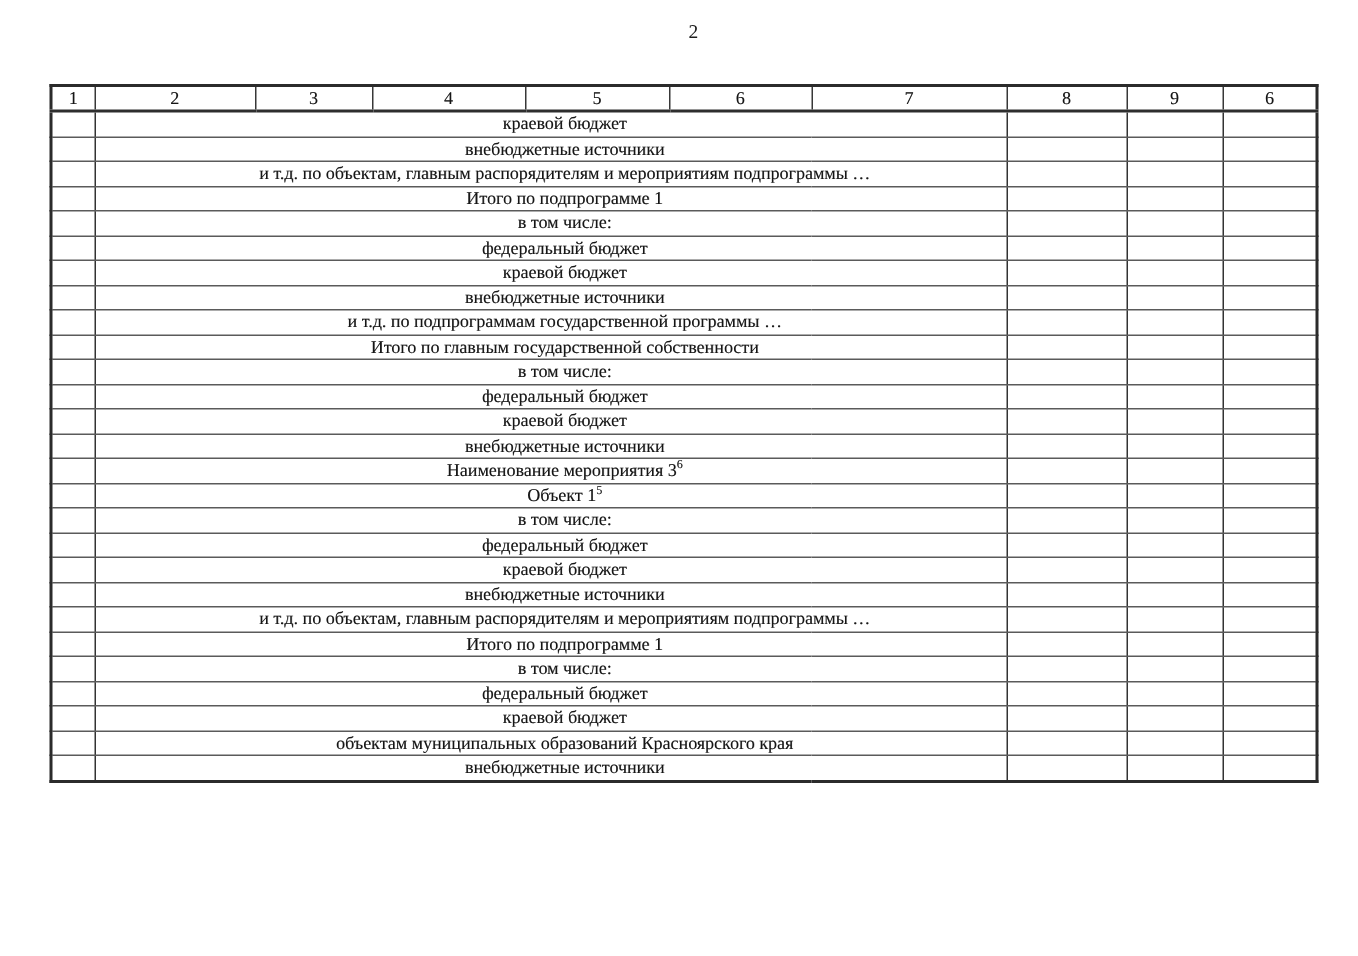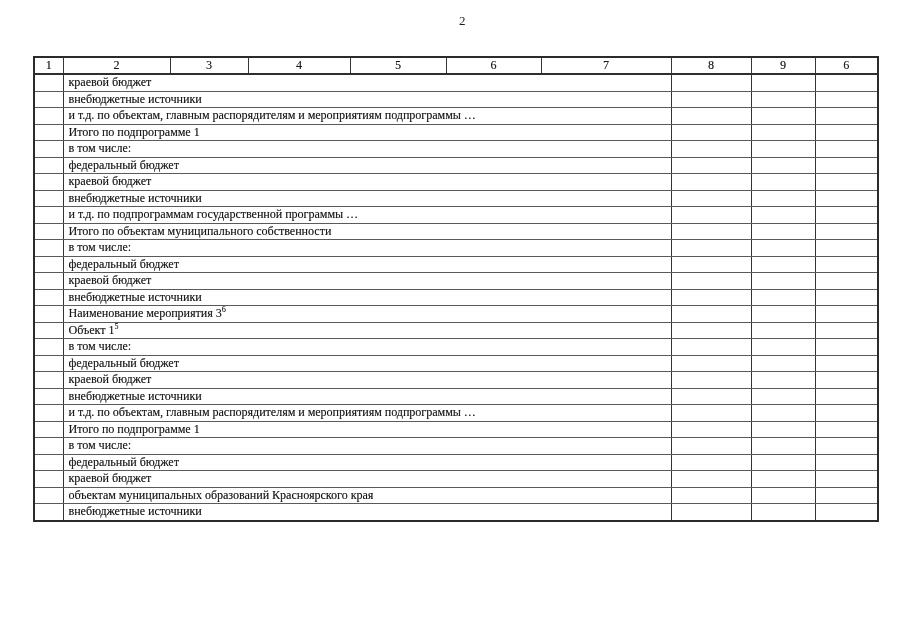--- a/index.html
+++ b/index.html
@@ -49,23 +49,23 @@
   }
   tbody td {
     height: 15.5px;
     vertical-align: middle;
     border-top: 1px solid #5a5a5a;
     border-bottom: 1px solid #5a5a5a;
     border-left: 1px solid #333333;
     border-right: 1px solid #333333;
   }
   tbody td.label-cell {
-    padding-left: 5px;
+    padding-left: 21px;
     padding-right: 2px;
-    text-align: left;
+    text-align: center;
   }
   tbody td.label-cell sup {
     font-size: 8px;
     line-height: 0;
   }
 </style>
 </head>
 <body>
 
 <div>
@@ -157,21 +157,21 @@
   </tr>
         <tr>
     <td class="num-cell"></td>
     <td class="label-cell" colspan="6"><span class="lbl">и т.д. по подпрограммам государственной программы …</span><sup class="sup"></sup></td>
     <td class="val-cell"></td>
     <td class="val-cell"></td>
     <td class="val-cell"></td>
   </tr>
         <tr>
     <td class="num-cell"></td>
-    <td class="label-cell" colspan="6"><span class="lbl">Итого по объектам муниципального собственности</span><sup class="sup"></sup></td>
+    <td class="label-cell" colspan="6"><span class="lbl">Итого по главным государственной собственности</span><sup class="sup"></sup></td>
     <td class="val-cell"></td>
     <td class="val-cell"></td>
     <td class="val-cell"></td>
   </tr>
         <tr>
     <td class="num-cell"></td>
     <td class="label-cell" colspan="6"><span class="lbl">в том числе:</span><sup class="sup"></sup></td>
     <td class="val-cell"></td>
     <td class="val-cell"></td>
     <td class="val-cell"></td>

